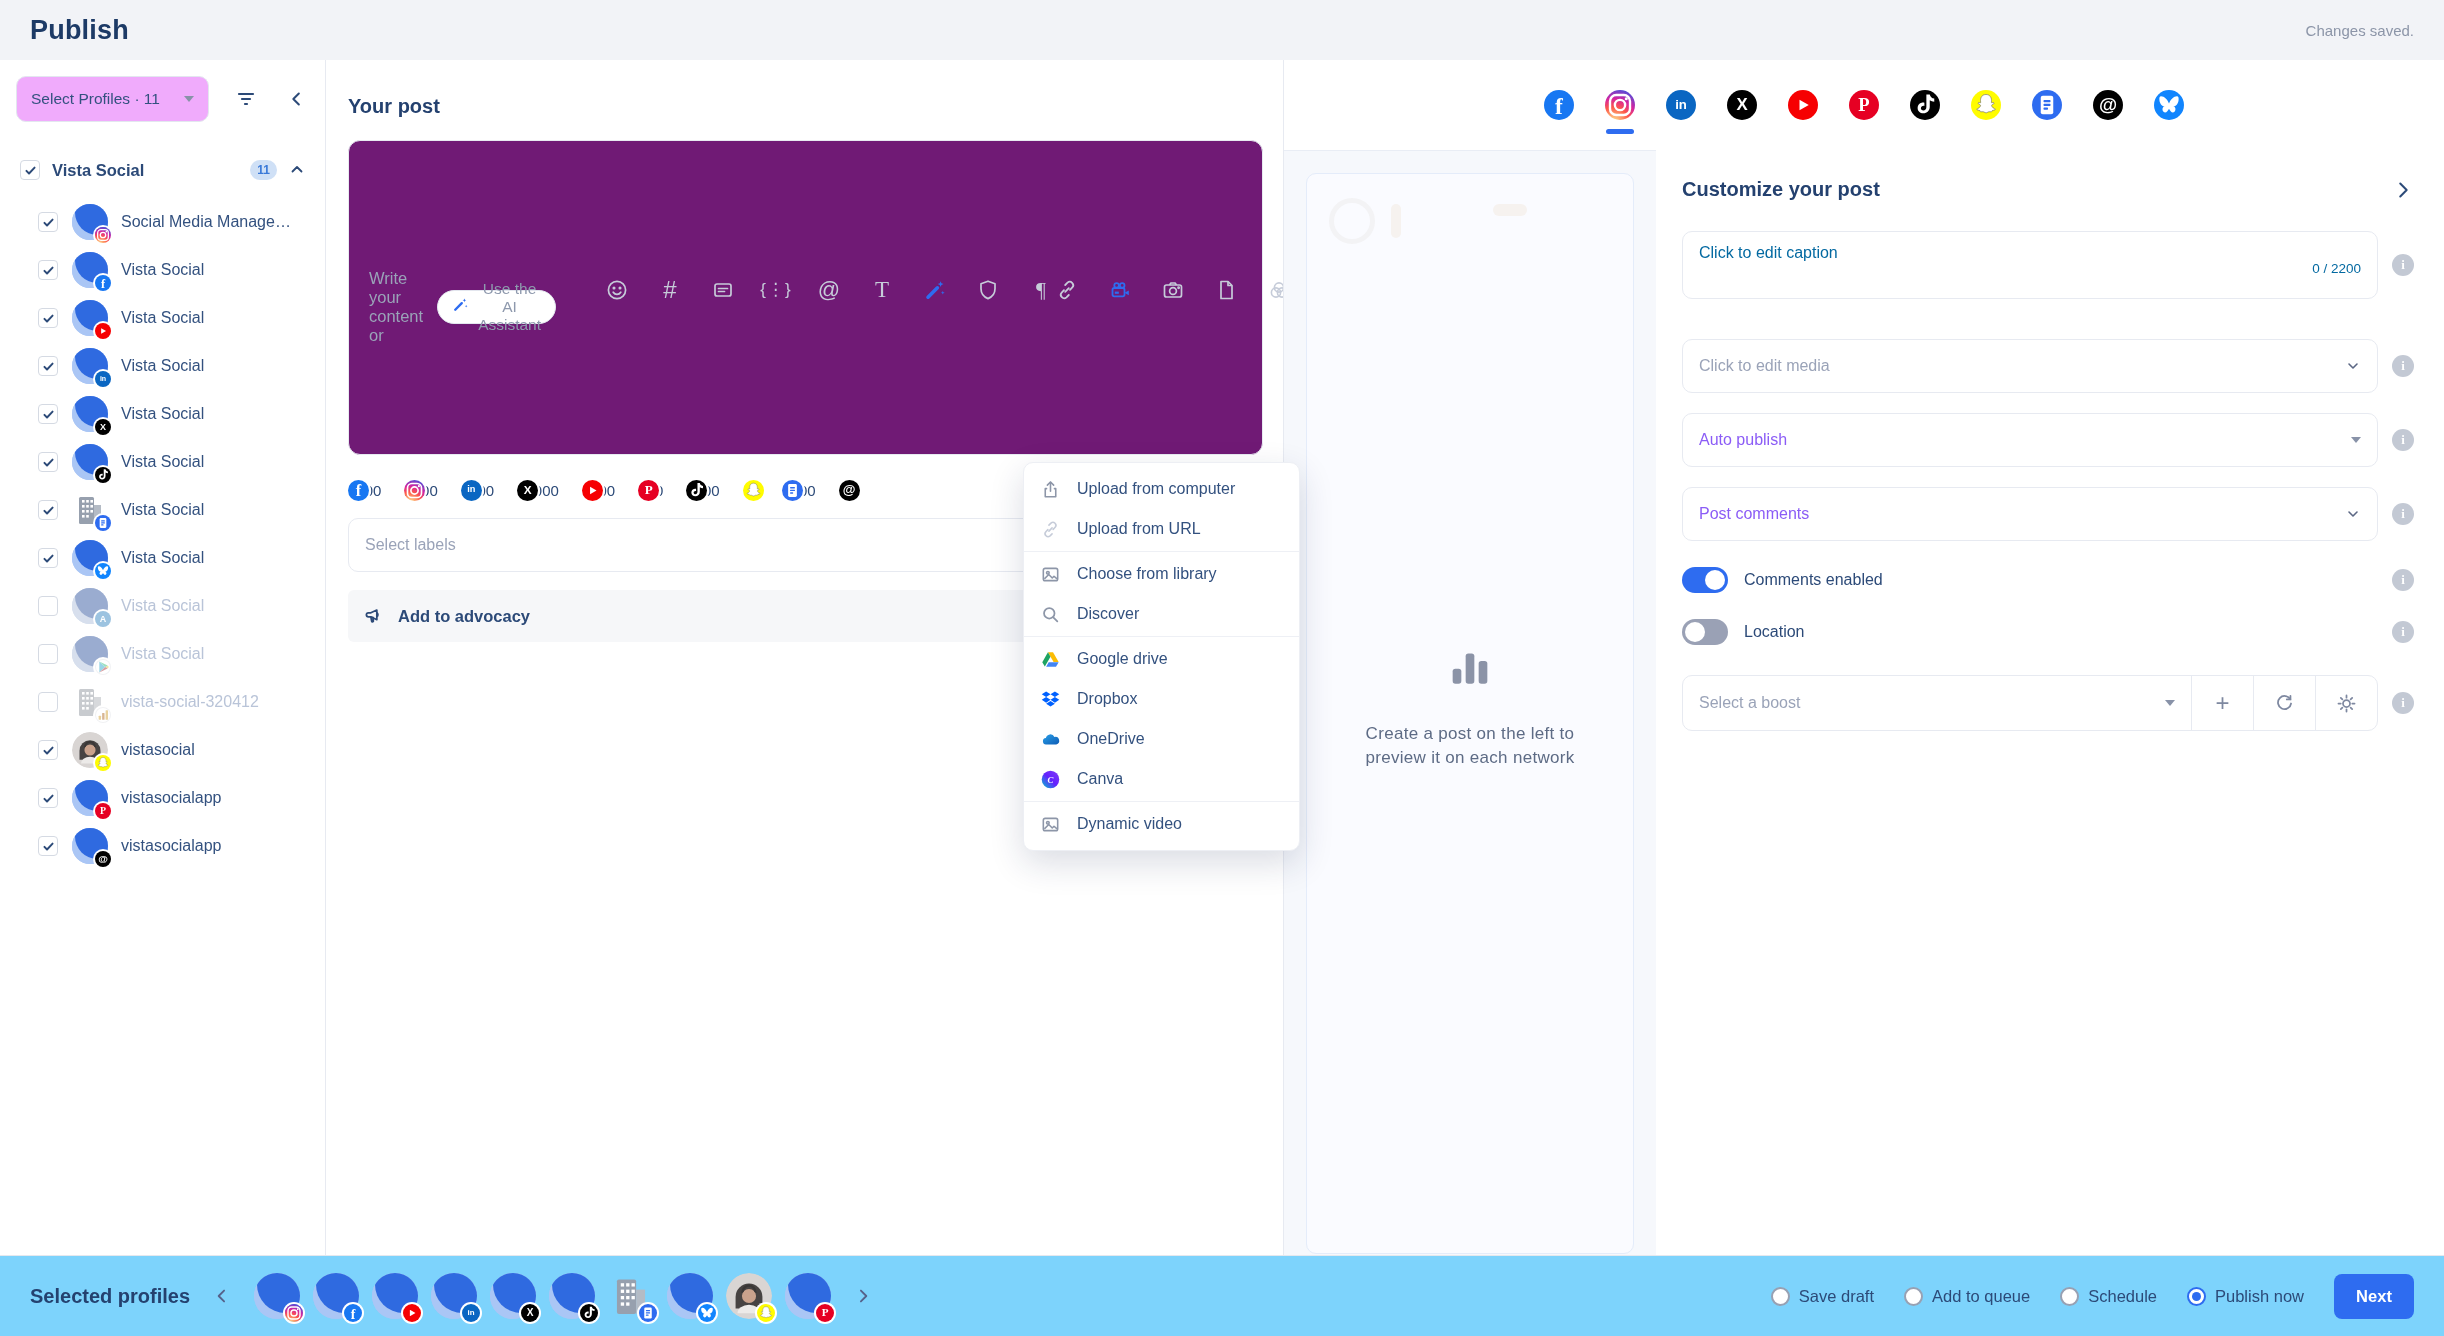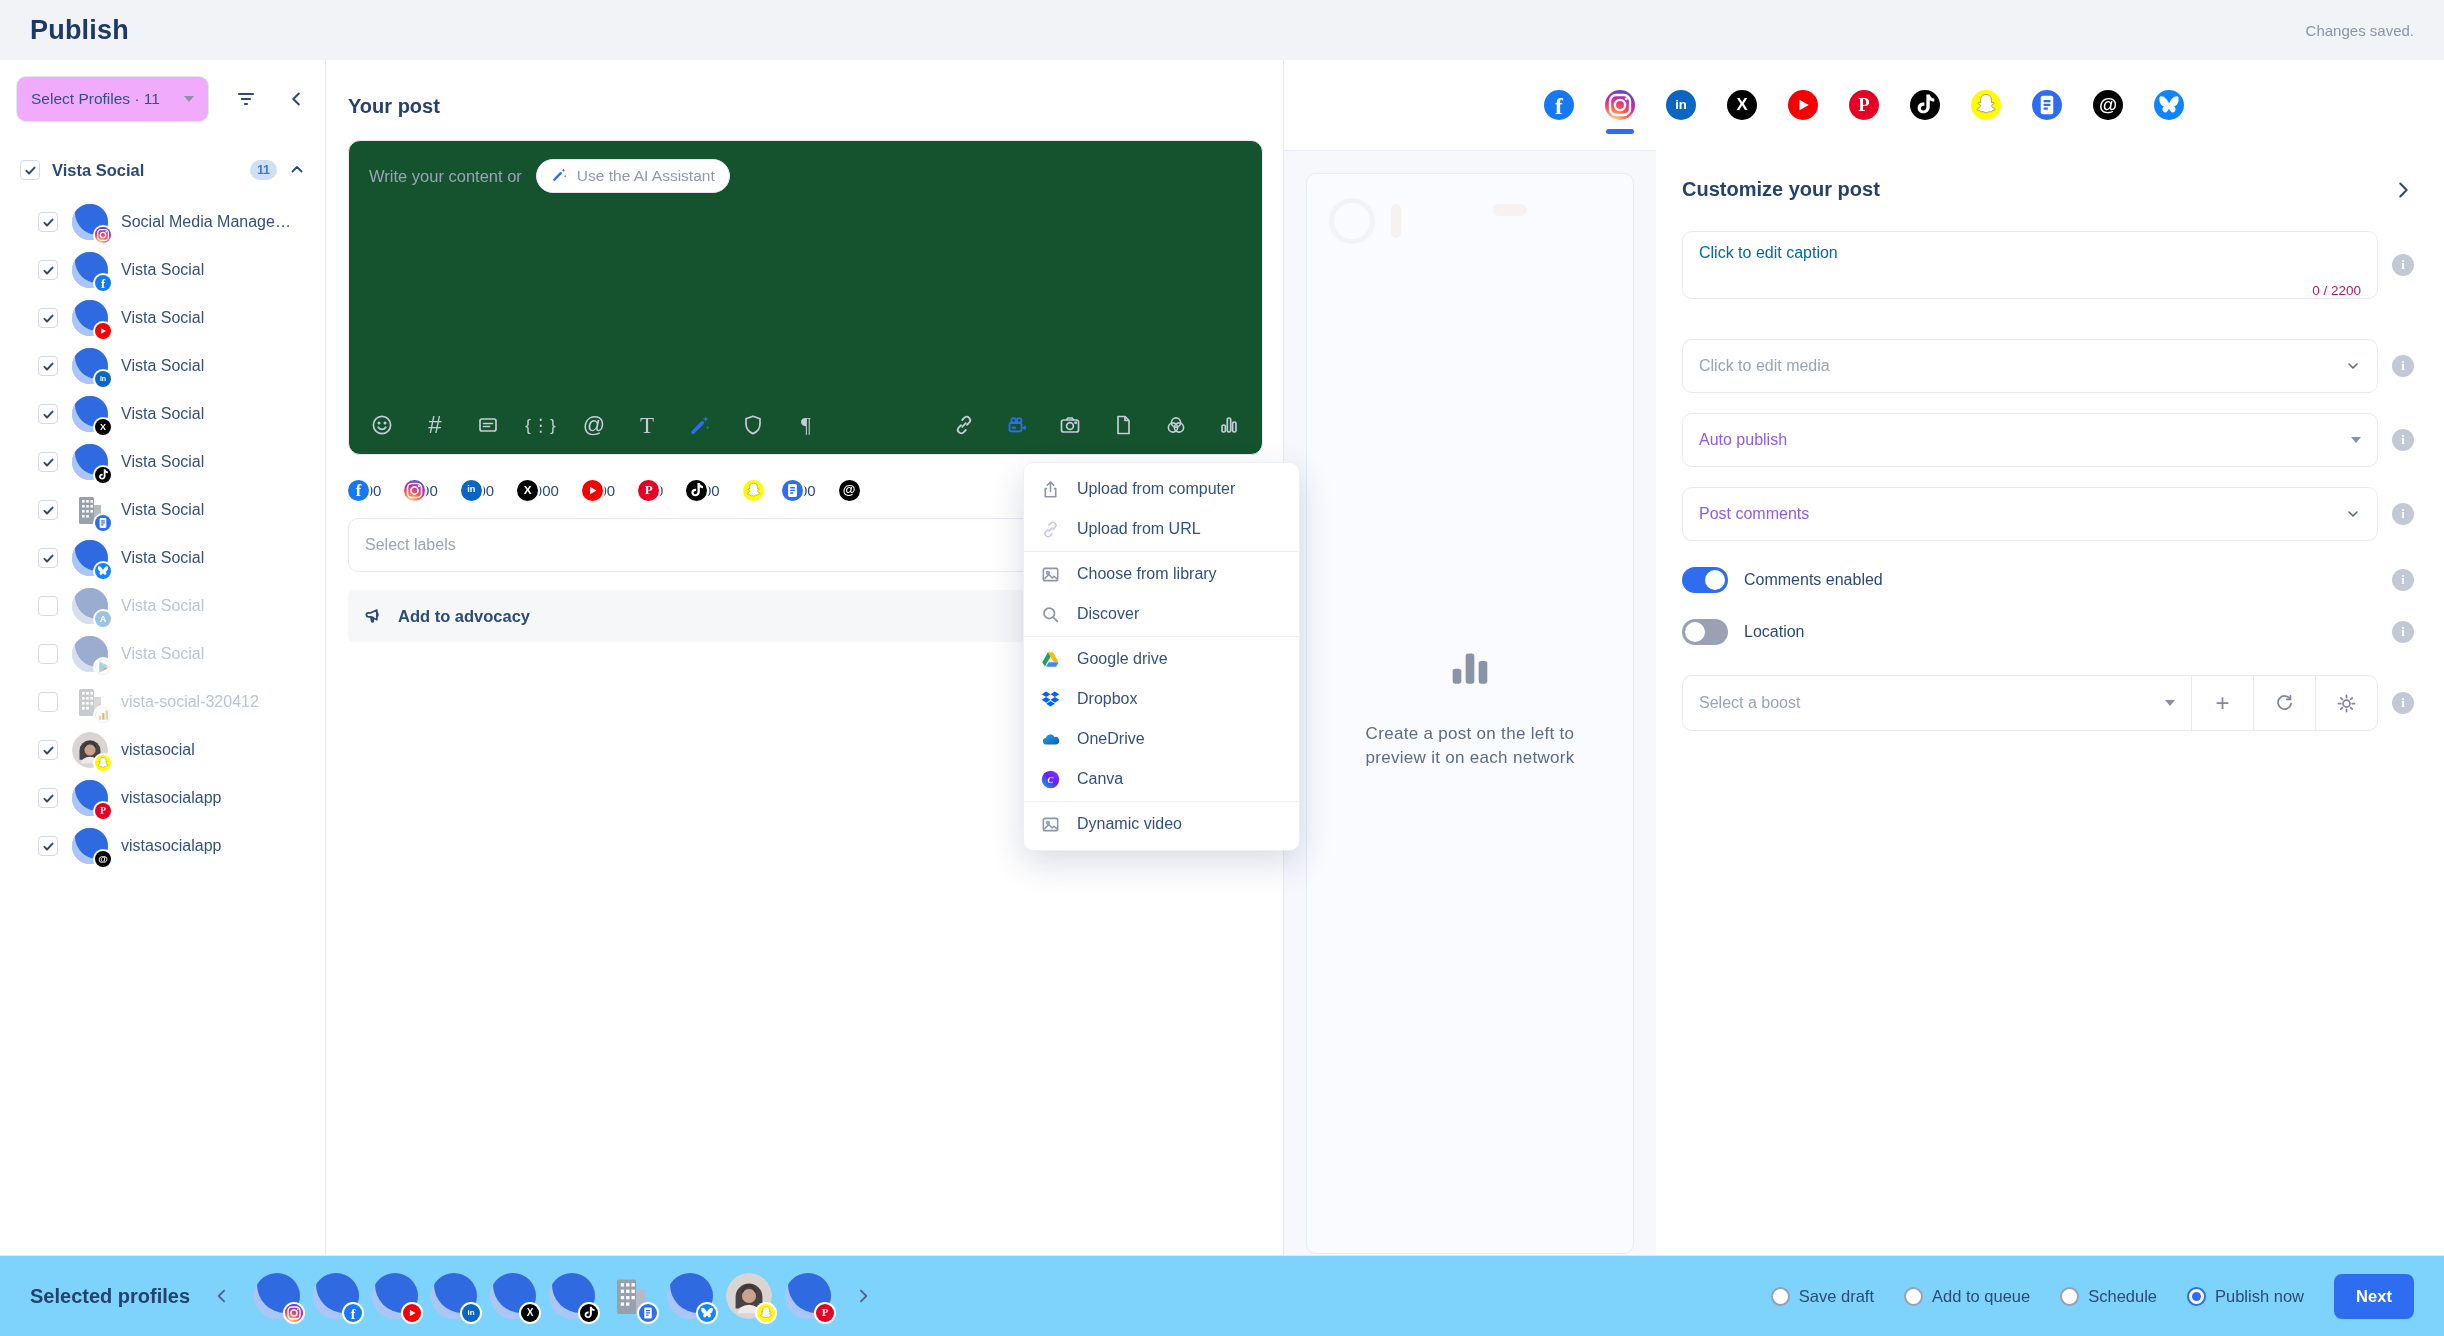--- a/index.html
+++ b/index.html
@@ -52,22 +52,22 @@
   .b-facebook{background:#1877f2;} .b-instagram{background:radial-gradient(circle at 28% 110%,#fdf497 0%,#fd5949 40%,#d6249f 62%,#285AEB 95%);}
   .b-linkedin{background:#0a66c2;} .b-x{background:#000;} .b-youtube{background:#f60002;}
   .b-pinterest{background:#e60023;} .b-tiktok{background:#010101;} .b-snapchat{background:#fffc00;}
   .b-google-business{background:#2e6cf0;} .b-threads{background:#000;} .b-bluesky{background:#1185fe;}
   .b-appstore{background:#1b9bfc;} .b-googleplay{background:#fff;box-shadow:0 0 0 2px #fff, inset 0 0 0 1px #e4e7ee;}
   .b-analytics{background:#fff;box-shadow:0 0 0 2px #fff, inset 0 0 0 1px #e4e7ee;}
 
   
   .mainCol{position:absolute;left:326px;top:60px;width:957px;height:1195px;background:#fff;padding:0 20px 0 22px;}
   .mainCol h2{margin:35px 0 0 0;font-size:20px;font-weight:700;color:#24416f;}
-  .editor{margin-top:22px;height:315px;border:1px solid #e7eaf1;border-radius:12px;background:#14532d;
-          display:flex;flex-direction:column;justify-content:space-between;gap:8px;}
+  .editor{margin-top:22px;height:315px;border:1px solid #e7eaf1;border-radius:12px;background:#701a75;
+          display:flex;flex-direction:row;justify-content:space-between;gap:8px;}
   .ed-top{display:flex;align-items:center;padding:18px 20px 0 20px;gap:14px;}
   .ed-ph{font-size:16.5px;color:#9aa3b8;}
   .ai-btn{display:flex;align-items:center;gap:9px;height:34px;padding:0 14px;border:1px solid #e3e6ee;border-radius:17px;
           background:#fff;cursor:pointer;box-shadow:0 1px 2px rgba(40,60,100,.05);}
   .ai-btn span{font-size:15.5px;color:#8e99ad;}
   .toolbar{display:flex;align-items:center;justify-content:space-between;padding:0 20px 16px 20px;}
   .tb-group{display:flex;align-items:center;gap:27px;}
   .ticon{display:flex;align-items:center;justify-content:center;width:26px;height:26px;cursor:pointer;
          color:#c6ccd9;font-size:22px;line-height:1;}
   .ticon svg{width:24px;height:24px;display:block;}
@@ -108,21 +108,21 @@
   .empty .txt{font-size:17px;color:#5d6b85;text-align:center;line-height:1.45;letter-spacing:.3px;}
   .customize{flex:1;padding:28px 30px 0 26px;background:#fff;}
   .cust-head{display:flex;align-items:center;justify-content:space-between;}
   .cust-head h3{margin:0;font-size:20px;font-weight:700;color:#24416f;}
   .crow{display:flex;align-items:center;margin-top:20px;}
   .cbox2{flex:1;border:1px solid #e7eaf1;border-radius:10px;background:#fff;position:relative;}
   .info{width:22px;height:22px;border-radius:50%;background:#c3c9d4;color:#fff;display:flex;align-items:center;
         justify-content:center;font-size:13px;font-weight:700;margin-left:14px;flex:none;font-family:"Liberation Serif",serif;}
   .cap-box{height:68px;}
   .cap-ph{position:absolute;left:16px;top:12px;font-size:16px;color:#0369a1;}
-  .cap-count{position:absolute;right:16px;bottom:0;font-size:13.5px;color:#be185d;}
+  .cap-count{position:absolute;right:16px;bottom:22px;font-size:13.5px;color:#0369a1;}
   .row54{height:54px;display:flex;align-items:center;justify-content:space-between;padding:0 16px;}
   .ph{font-size:16px;color:#9aa3b8;}
   .val{font-size:16px;color:#8b5cf6;}
   .chev-down svg{width:16px;height:16px;display:block;}
   .toggle-row{display:flex;align-items:center;margin-top:26px;}
   .toggle{width:46px;height:26px;border-radius:13px;position:relative;cursor:pointer;flex:none;}
   .toggle .knob{position:absolute;top:3px;width:20px;height:20px;border-radius:50%;background:#fff;}
   .tog-on{background:#2e6cf0;} .tog-on .knob{right:3px;}
   .tog-off{background:#9aa1b5;} .tog-off .knob{left:3px;}
   .toggle-label{font-size:16px;color:#2c4a78;margin-left:16px;}

